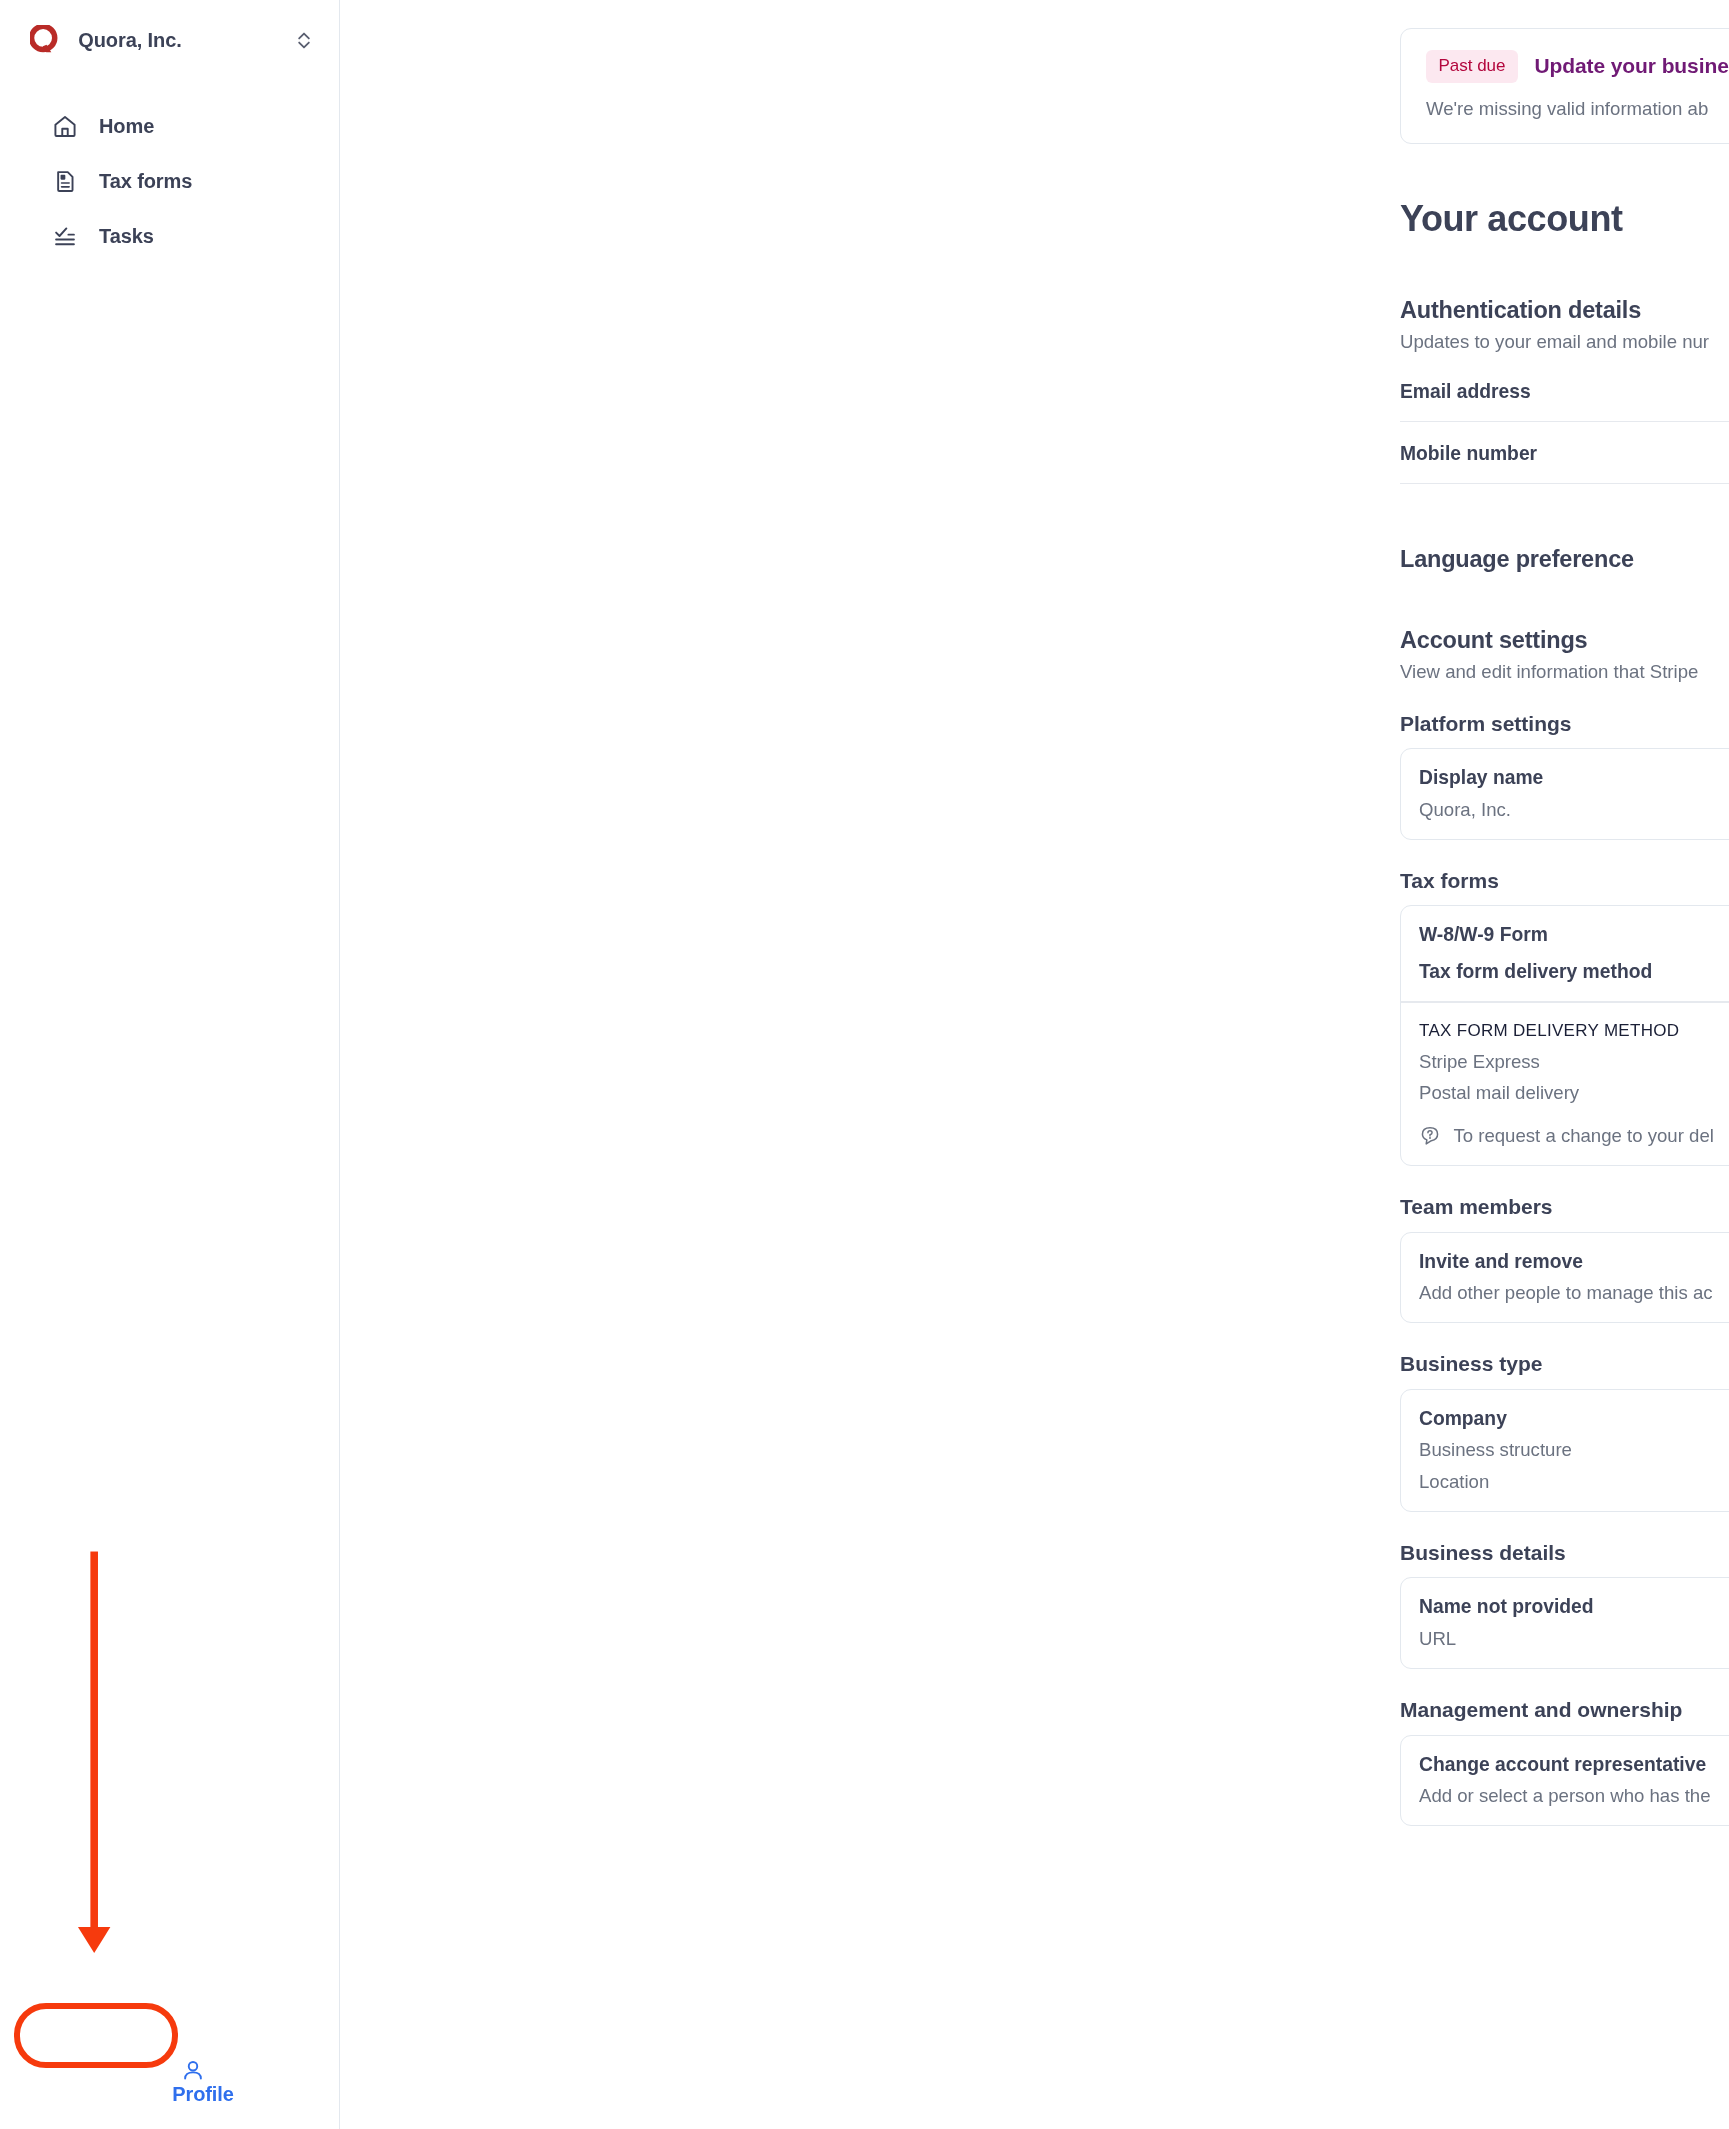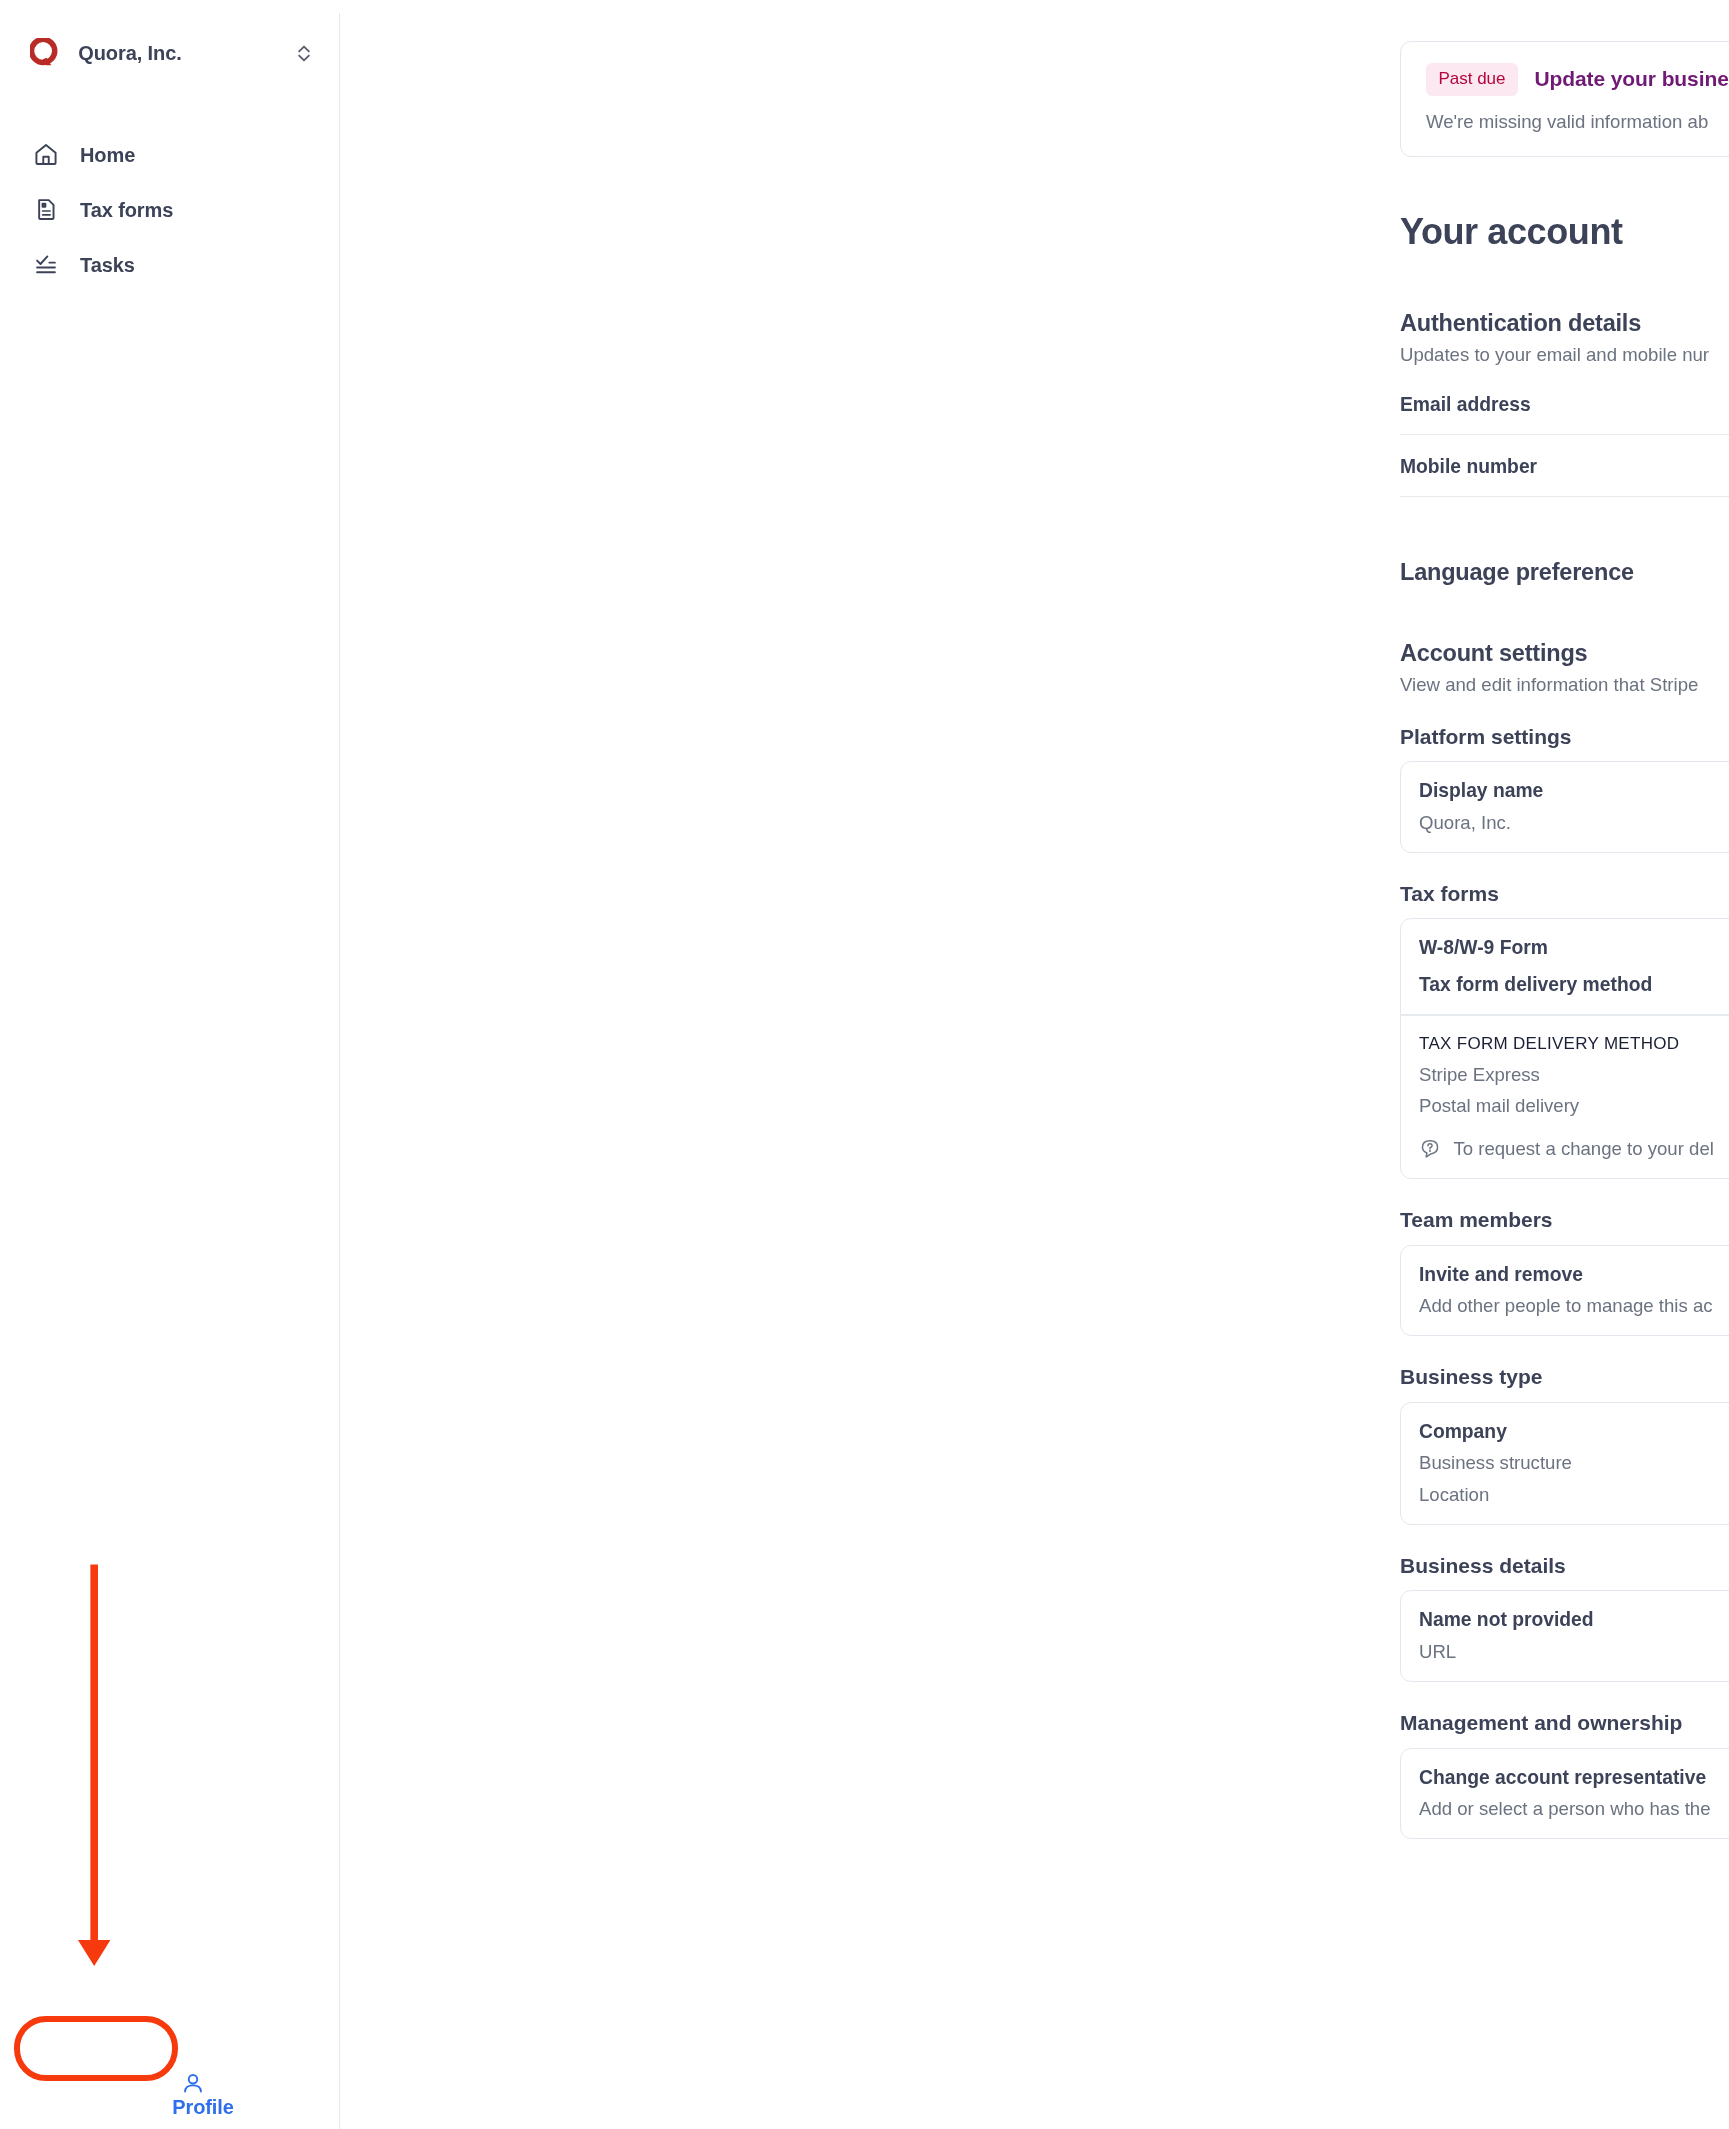--- a/index.html
+++ b/index.html
@@ -2,21 +2,21 @@
 <html style="font-size:11px"><head>
 <meta charset="utf-8">
 <style>
   * { box-sizing: border-box; margin: 0; padding: 0; }
   html, body {
     width: 1730px; height: 2129px;
     background: #ffffff;
     font-family: "Liberation Sans", sans-serif;
     overflow: hidden;
   }
-  .app { position: relative; width: 1730px; height: 1735px; display: flex; margin-top: 13px; }
+  .app { position: relative; width: 1730px; height: 1735px; display: flex; }
 
   
   .sidebar {
     position: relative;
     width: 340px; height: 2129px;
     border-right: 1.4px solid #e3e8ee;
     background: #fff;
     flex: 0 0 340px;
   }
   .brand {
@@ -27,22 +27,22 @@
   .brand-logo { width: 29px; height: 30px; flex: 0 0 29px; }
   .brand-name {
     margin-left: 19.3px;
     font-size: 20px; font-weight: 700; color: #3c4257;
     letter-spacing: -0.1px; white-space: nowrap;
   }
   .brand-switch { margin-left: auto; width: 18px; height: 21px; opacity: .85; }
 
   .nav { margin-top: 28px; }
   .nav-item {
-    display: flex; align-items: flex-end;
-    height: 55px; padding-left: 33px;
+    display: flex; align-items: center;
+    height: 55px; padding-left: 52px;
     cursor: pointer;
   }
   .nav-icon { width: 26px; height: 26px; flex: 0 0 26px; display:block; }
   .nav-label {
     margin-left: 21px;
     font-size: 20px; font-weight: 600; color: #3c4257;
     letter-spacing: -0.1px; white-space: nowrap;
   }
 
   .sidebar-bottom {

